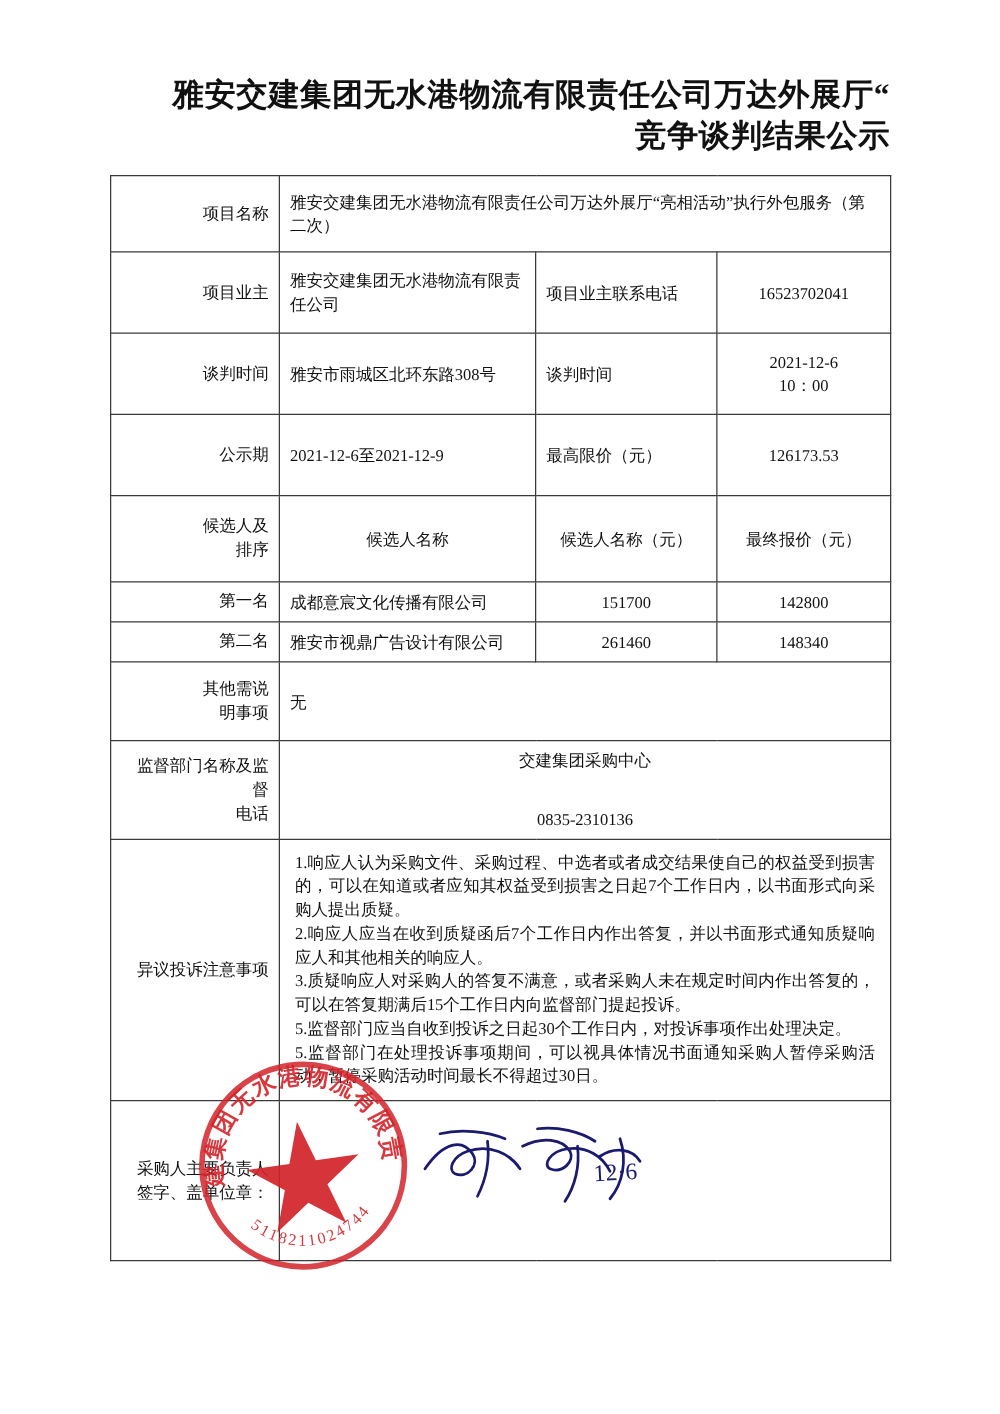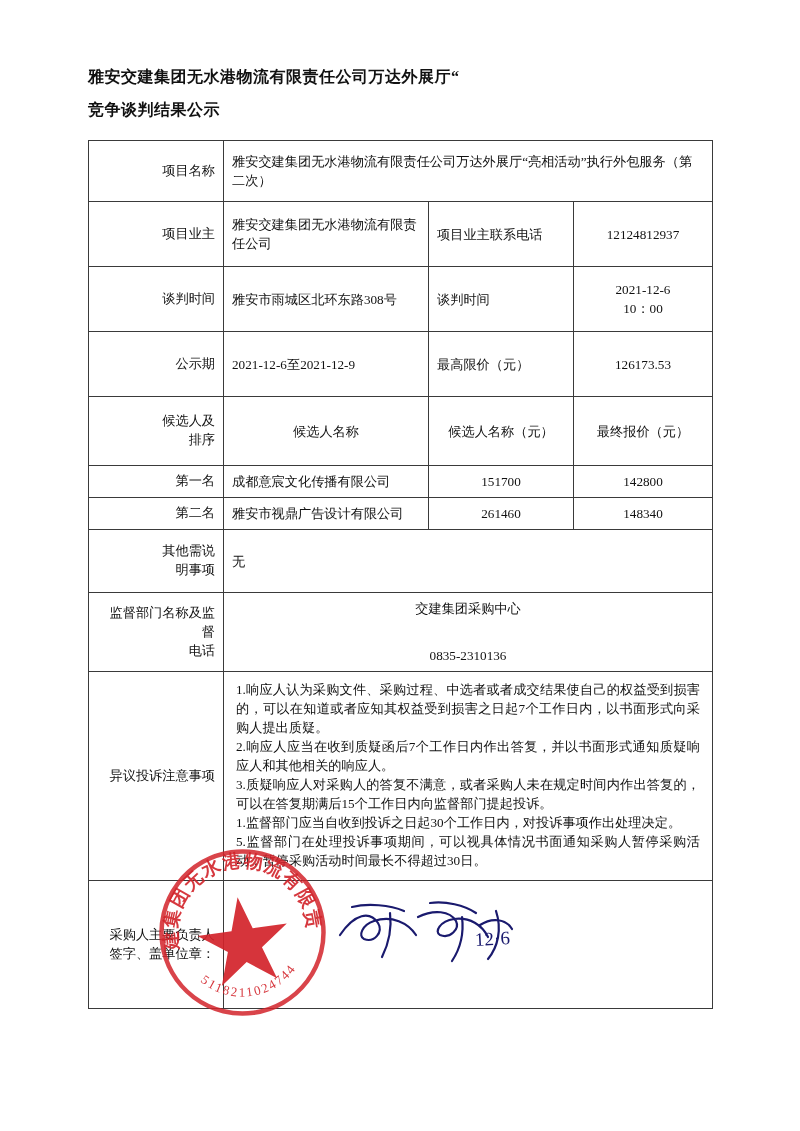--- a/index.html
+++ b/index.html
@@ -22,22 +22,22 @@
     height: 1131px;
     background: #fff;
   }
   .doc {
     position: absolute;
     left: 88px;
     top: 60px;
     width: 624px;
   }
   .title {
-    text-align: left;
-    font-size: 16px;
+    text-align: right;
+    font-size: 25px;
     font-weight: bold;
     line-height: 33px;
     letter-spacing: 0.5px;
     margin-bottom: 14px;
     font-family: "Liberation Serif", "DejaVu Serif", serif;
   }
   table.main {
     width: 624px;
     border-collapse: collapse;
     table-layout: fixed;
@@ -123,21 +123,21 @@
       <tbody>
         <tr>
           <td class="lbl">项目名称</td>
           <td class="val" colspan="3" style="height:48px">雅安交建集团无水港物流有限责任公司万达外展厅“亮相活动”执行外包服务（第二次）</td>
         </tr>
 
         <tr>
           <td class="lbl">项目业主</td>
           <td class="val tall">雅安交建集团无水港物流有限责任公司</td>
           <td class="val">项目业主联系电话</td>
-          <td class="ctr">12124812937</td>
+          <td class="ctr">16523702041</td>
         </tr>
 
         <tr>
           <td class="lbl">谈判时间</td>
           <td class="val tall">雅安市雨城区北环东路308号</td>
           <td class="val">谈判时间</td>
           <td class="ctr">
             <div>2021-12-6</div>
             <div>10：00</div>
           </td>
@@ -192,21 +192,21 @@
             <div style="margin-top:28px">0835-2310136</div>
           </td>
         </tr>
 
         <tr>
           <td class="lbl">异议投诉注意事项</td>
           <td class="notes" colspan="3">
             <div>1.响应人认为采购文件、采购过程、中选者或者成交结果使自己的权益受到损害的，可以在知道或者应知其权益受到损害之日起7个工作日内，以书面形式向采购人提出质疑。</div>
             <div>2.响应人应当在收到质疑函后7个工作日内作出答复，并以书面形式通知质疑响应人和其他相关的响应人。</div>
             <div>3.质疑响应人对采购人的答复不满意，或者采购人未在规定时间内作出答复的，可以在答复期满后15个工作日内向监督部门提起投诉。</div>
-            <div>1.监督部门应当自收到投诉之日起30个工作日内，对投诉事项作出处理决定。</div>
+            <div>5.监督部门应当自收到投诉之日起30个工作日内，对投诉事项作出处理决定。</div>
             <div>5.监督部门在处理投诉事项期间，可以视具体情况书面通知采购人暂停采购活动，暂停采购活动时间最长不得超过30日。</div>
           </td>
         </tr>
 
         <tr class="blankrow">
           <td class="lbl sig-label">采购人主要负责人签字、盖单位章：</td>
           <td class="sig-cell" colspan="3"></td>
         </tr>
       </tbody>
     </table>

